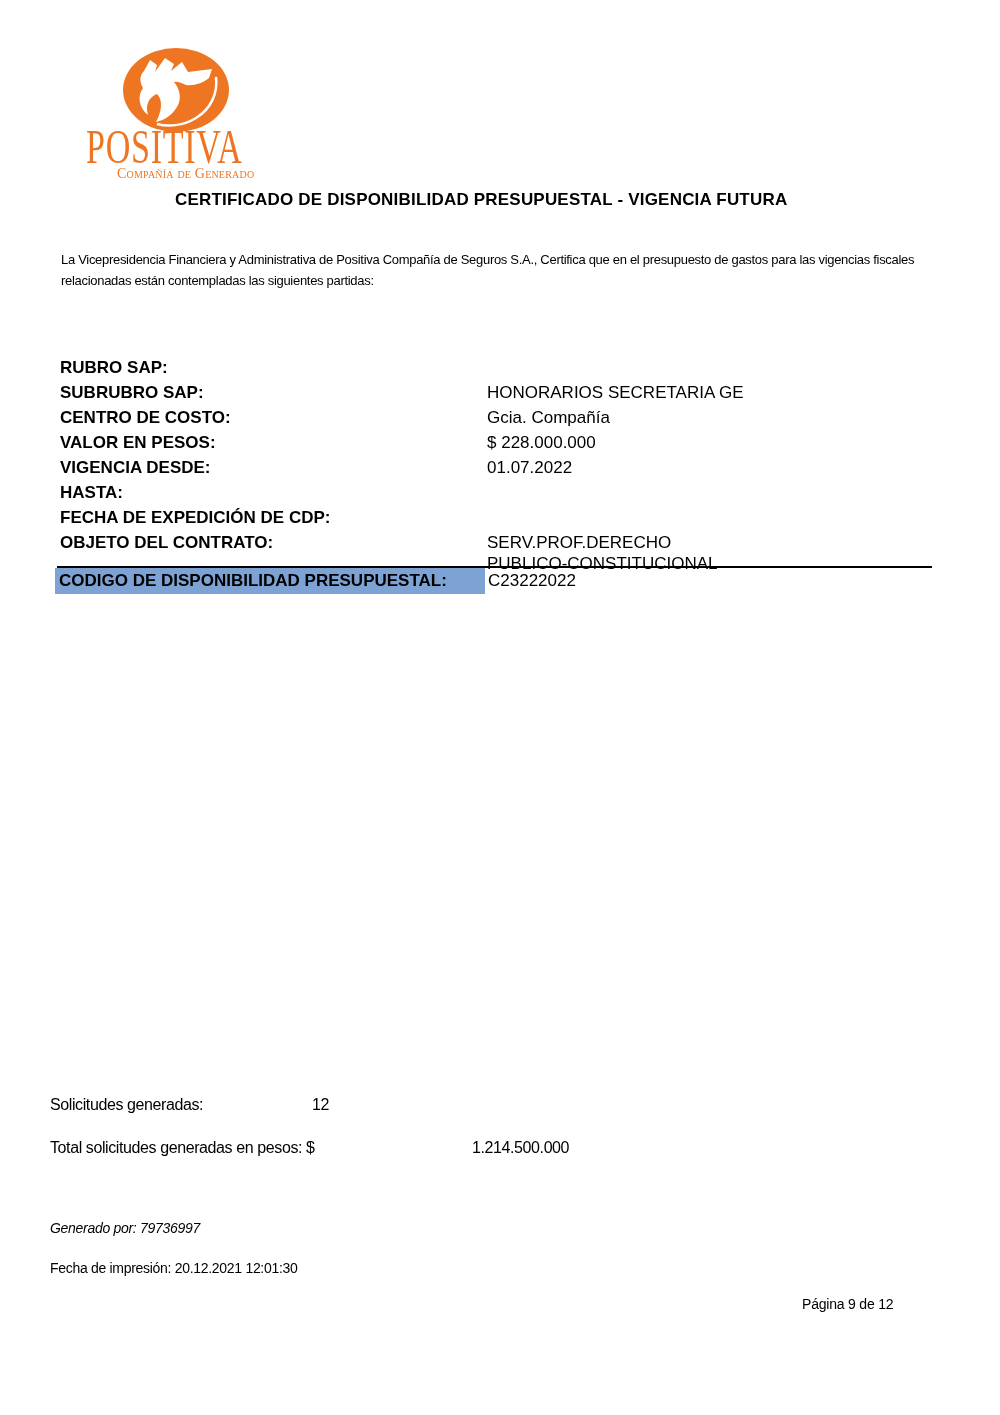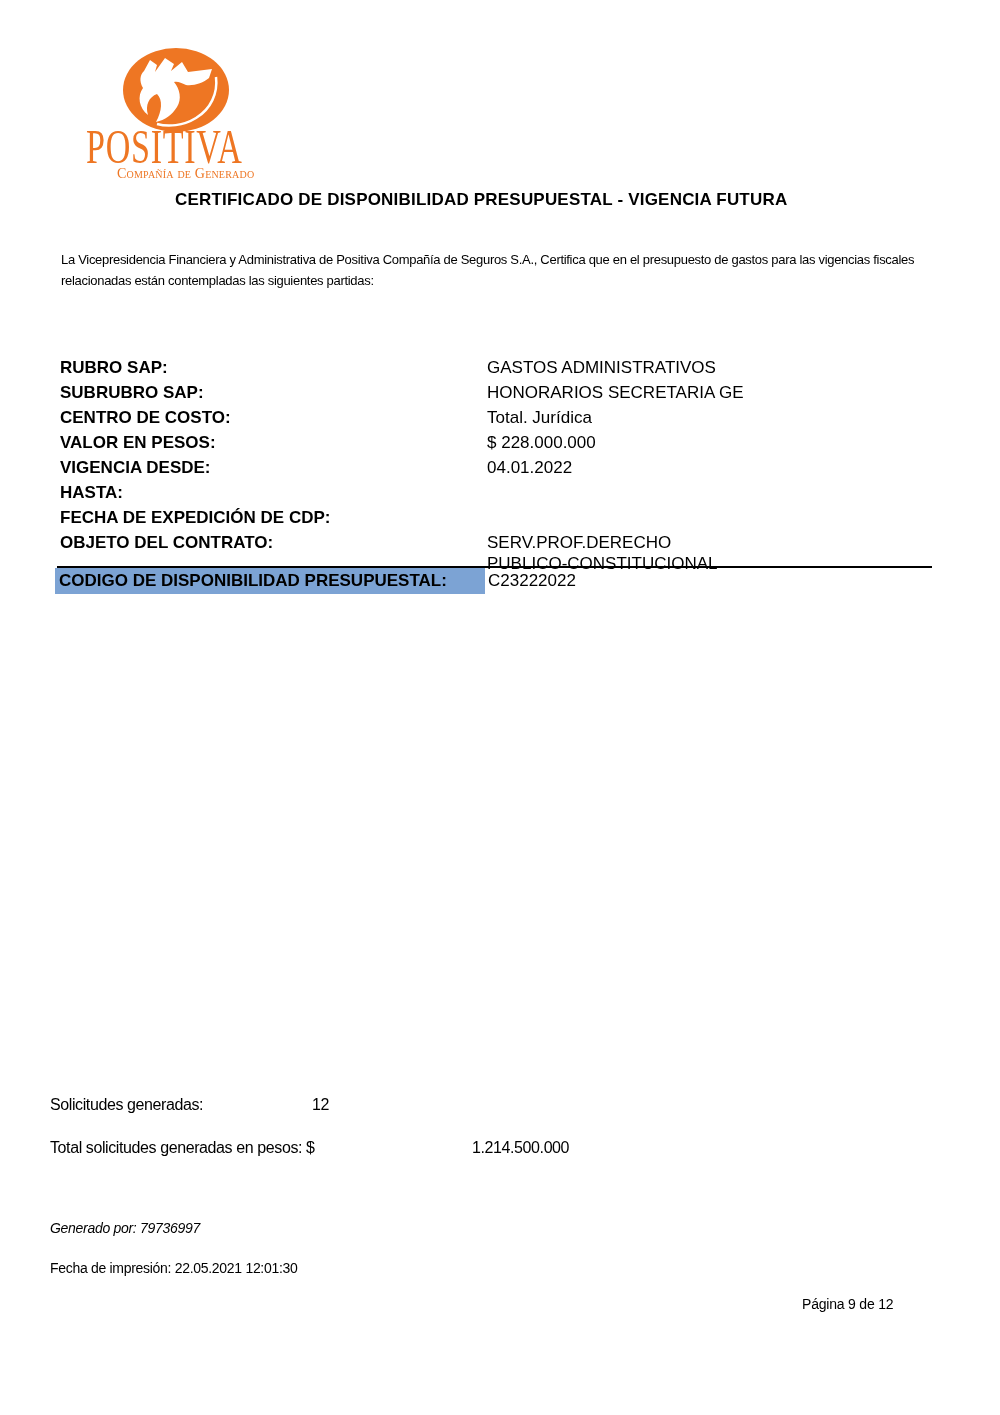--- a/index.html
+++ b/index.html
@@ -79,37 +79,36 @@
   <div class="brand">POSITIVA</div>
   <div class="tagline">Compañía de Generado</div>
 
   <h1 class="title">CERTIFICADO DE DISPONIBILIDAD PRESUPUESTAL - VIGENCIA FUTURA</h1>
 
   <p class="intro">La Vicepresidencia Financiera y Administrativa de Positiva Compañía de Seguros S.A., Certifica que en el presupuesto de gastos para las vigencias fiscales relacionadas están contempladas las siguientes partidas:</p>
 
   <div class="fields">
     <div class="frow">
       <span class="flabel">RUBRO SAP:</span>
-      <span class="fvalue">GASTOS ADMINISTRATIVOS</span>
     </div>
     <div class="frow">
       <span class="flabel">SUBRUBRO SAP:</span>
       <span class="fvalue">HONORARIOS SECRETARIA GE</span>
     </div>
     <div class="frow">
       <span class="flabel">CENTRO DE COSTO:</span>
-      <span class="fvalue">Total. Jurídica</span>
+      <span class="fvalue">Gcia. Compañía</span>
     </div>
     <div class="frow">
       <span class="flabel">VALOR EN PESOS:</span>
       <span class="fvalue">$ 228.000.000</span>
     </div>
     <div class="frow">
       <span class="flabel">VIGENCIA DESDE:</span>
-      <span class="fvalue">04.01.2022</span>
+      <span class="fvalue">01.07.2022</span>
     </div>
     <div class="frow">
       <span class="flabel">HASTA:</span>
     </div>
     <div class="frow">
       <span class="flabel">FECHA DE EXPEDICIÓN DE CDP:</span>
     </div>
     <div class="frow">
       <span class="flabel">OBJETO DEL CONTRATO:</span>
       <span class="fvalue">SERV.PROF.DERECHO
@@ -126,16 +125,16 @@
   <div class="sum-row r1">
     <span class="sum-label w1">Solicitudes generadas:</span>
     <span class="sum-value">12</span>
   </div>
   <div class="sum-row r2">
     <span class="sum-label w2">Total solicitudes generadas en pesos: $</span>
     <span class="sum-value">1.214.500.000</span>
   </div>
 
   <div class="small-note gen">Generado por: 79736997</div>
-  <div class="small-note fecha">Fecha de impresión: 22.05.2021 12:01:30</div>
+  <div class="small-note fecha">Fecha de impresión: 20.12.2021 12:01:30</div>
   <div class="pagina">Página 9 de 12</div>
 
 </div>
 
 </body></html>

